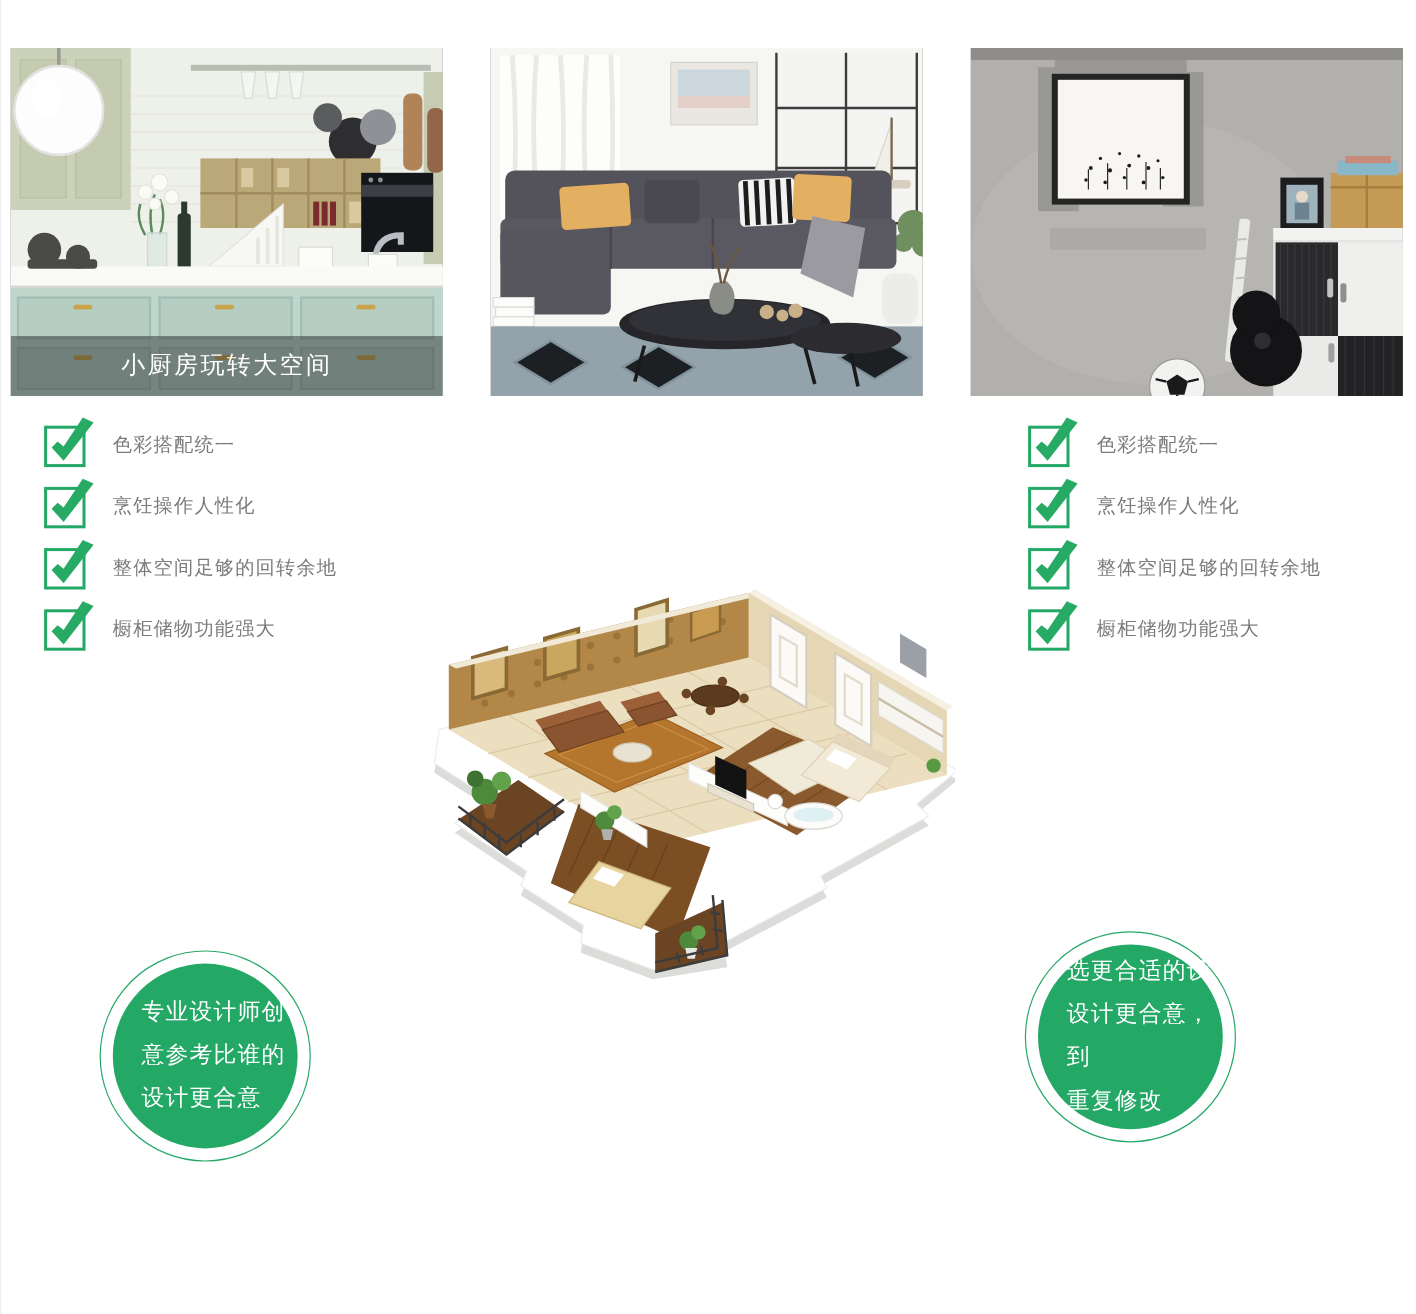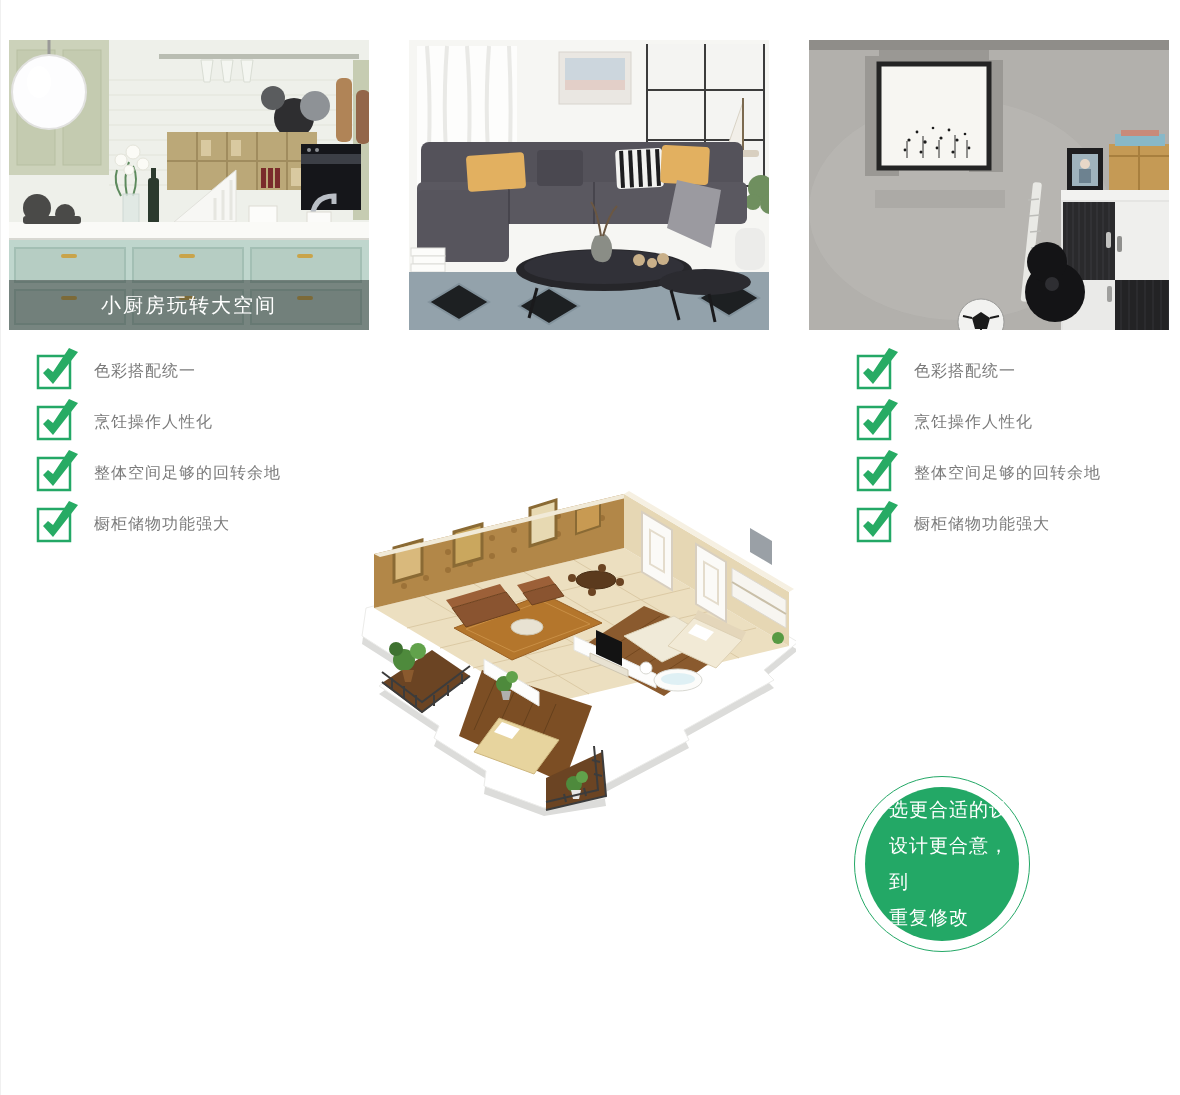--- a/index.html
+++ b/index.html
@@ -520,20 +520,27 @@
         <path d="M268,272 L272,318 L212,332"></path>
           <path d="M260,268 L264,312 L212,324"></path>
         <line x1="266" y1="284" x2="258" y2="282"></line>
           <line x1="268" y1="298" x2="260" y2="296"></line>
           <line x1="252" y1="318" x2="250" y2="310"></line>
           <line x1="232" y1="324" x2="230" y2="316"></line>
       </g>
     </svg>
   </div>
 
+  <div class="badge b-left">
+    <div class="badge-core">
+      <span>专业设计师创</span>
+      <span>意参考比谁的</span>
+      <span>设计更合意</span>
+    </div>
+  </div>
   <div class="badge b-right">
     <div class="badge-core">
       <span>选更合适的设</span>
       <span>设计更合意，到</span>
       <span>重复修改</span>
     </div>
   </div>
 
 </div>
 

